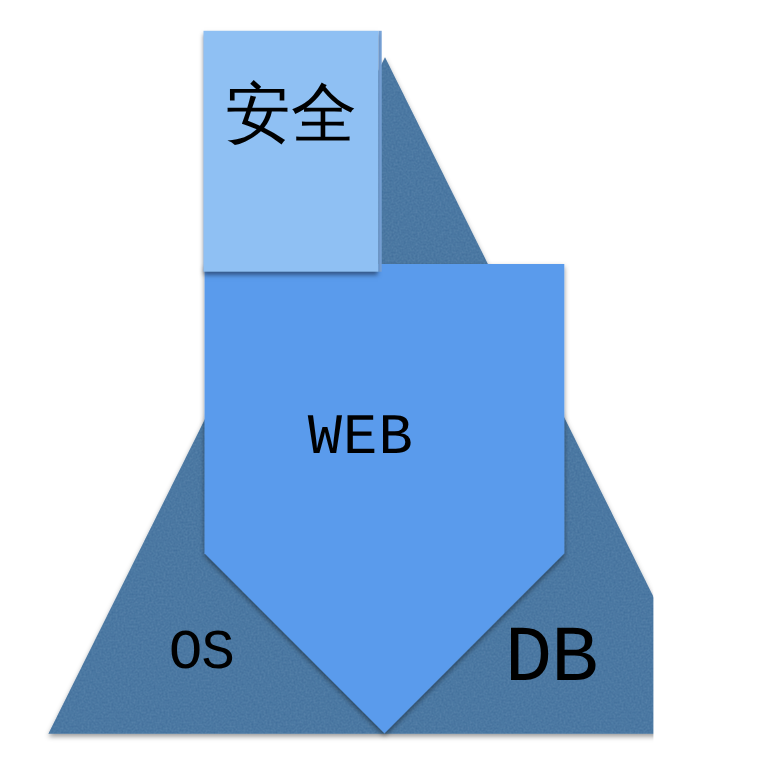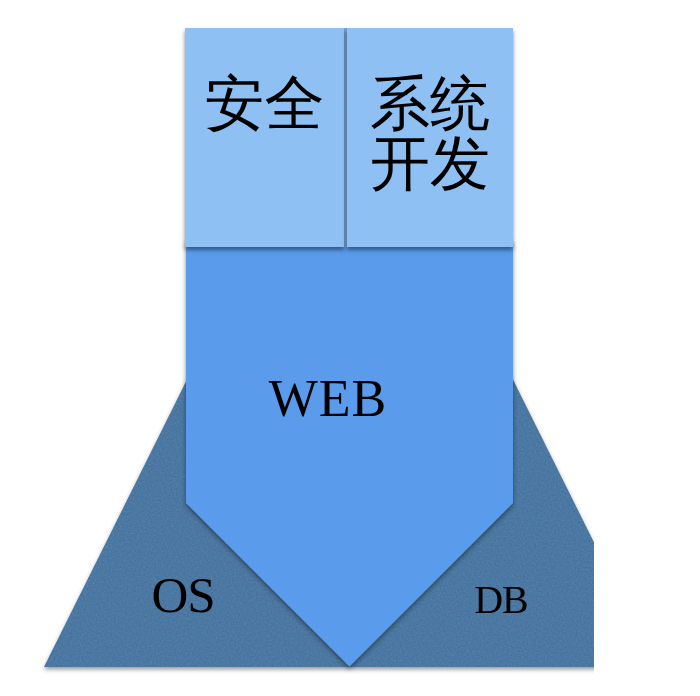--- a/index.html
+++ b/index.html
@@ -53,26 +53,26 @@
     top: 28px;
     width: 3px;
     height: 219px;
     background: var(--box-divider, #7AA6DB);
   }
 
   .label {
     position: absolute;
     transform: translate(-50%, -50%);
     color: var(--label-color, #000000);
-    font-family: Liberation Serif, serif;
+    font-family: Liberation Mono, monospace;
     white-space: nowrap;
   }
   .label-web { left: 328px; top: 398px; font-size: 52px; letter-spacing: 1px; }
   .label-os  { left: 183px; top: 595px; font-size: 51px; letter-spacing: -1px; }
-  .label-db  { left: 501px; top: 599px; font-size: 40px; letter-spacing: -1px; }
+  .label-db  { left: 501px; top: 599px; font-size: 72px; letter-spacing: -1px; }
 </style>
 </head>
 <body>
 
 <div class="stage">
 
   <svg class="shapes" viewBox="0 0 700 696" xmlns="http://www.w3.org/2000/svg">
     <defs>
       <filter id="paperGrain" x="-5%" y="-5%" width="110%" height="110%">
         <feTurbulence type="fractalNoise" baseFrequency="0.55" numOctaves="2" seed="8" result="noise"></feTurbulence>
@@ -97,22 +97,18 @@
 
     <polygon class="arrow-shape" filter="url(#arrowShadow)" points="186,240 513,240 513,503 349.5,666.5 186,503"></polygon>
   </svg>
 
   <div class="box-divider"></div>
 
   <div class="box box-left">
     <div>安全</div>
   </div>
 
-  <div class="box box-right">
-    <div>系统</div>
-    <div>开发</div>
-  </div>
 
   <div class="label label-web">WEB</div>
   <div class="label label-os">OS</div>
   <div class="label label-db">DB</div>
 
 </div>
 
 </body></html>

